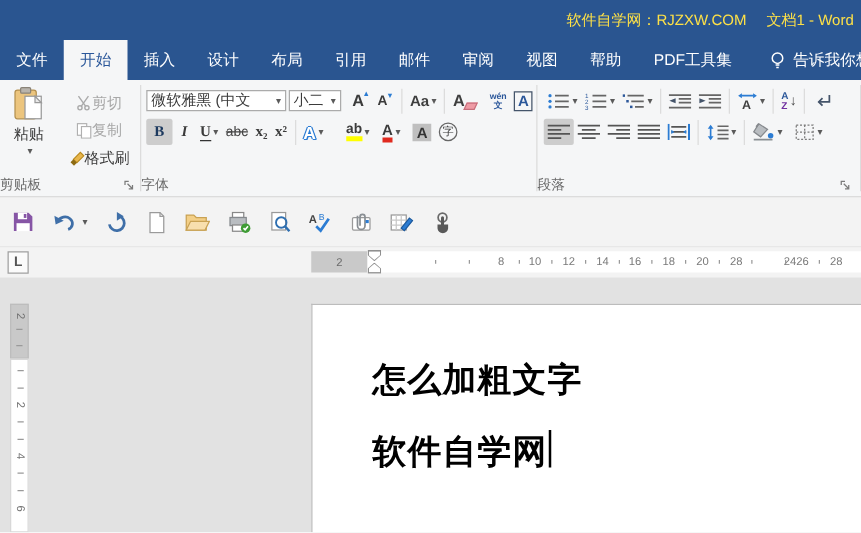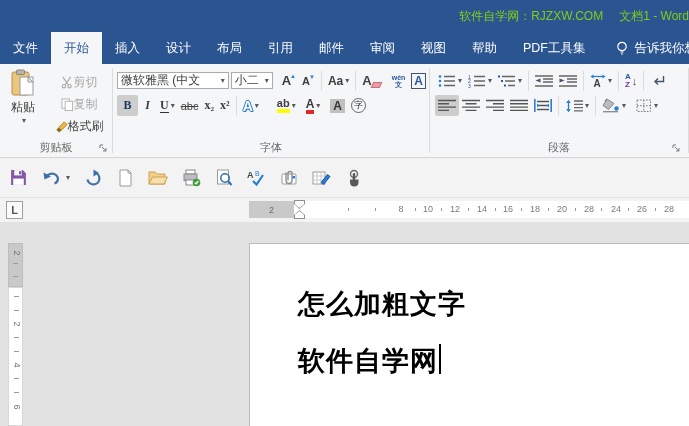--- a/index.html
+++ b/index.html
@@ -1,33 +1,33 @@
 <!DOCTYPE html>
 <html><head>
 <meta charset="utf-8">
 <style>
   *{margin:0;padding:0;box-sizing:border-box}
   html,body{width:689px;height:426px;overflow:hidden}
   body{font-family:"Liberation Sans","DejaVu Sans",sans-serif;font-size:12px;color:#3b3b3b}
   .app{width:689px;height:426px;display:flex;flex-direction:column;overflow:hidden;background:#f5f6f7}
 
   
-  .titlebar{height:32px;background:#2a5590;color:#84cc16;display:flex;align-items:center;justify-content:flex-end;flex:none}
+  .titlebar{height:32px;background:#2a5590;color:#fde047;display:flex;align-items:center;justify-content:flex-end;padding-right:6px;flex:none}
   .titlebar .t1{margin-right:16px}
   
   .tabrow{height:32px;background:#2a5590;display:flex;align-items:stretch;flex:none;overflow:hidden;white-space:nowrap}
   .tab{color:#fff;display:flex;align-items:center;padding:0 13px;font-size:12.5px;cursor:default}
   .tab.active{background:#f5f6f7;color:#2b579a}
   .tellme{margin-left:auto;margin-right:-8px;color:#fff;display:flex;align-items:center;gap:5px;padding-left:10px;font-size:12.5px}
 
   
   .ribbon{height:94px;border-bottom:1px solid #d4d4d4;background:#f5f6f7;display:flex;flex:none}
   .vsep{width:1px;background:#dcdcdc;margin:4px 0;flex:none}
   .group{position:relative;padding-bottom:18px}
-  .glabel{position:absolute;bottom:2px;left:0;right:0;text-align:center;font-size:11px;color:#686868}
+  .glabel{position:absolute;bottom:2px;left:0;right:0;text-align:left;font-size:11px;color:#686868}
   .launcher{position:absolute;right:3px;bottom:3px;width:11px;height:11px;display:flex;align-items:center;justify-content:center}
   .row{display:flex;align-items:center}
   .sbtn{display:flex;align-items:center;justify-content:center;border-radius:2px;padding:1px 3px;min-height:21px}
   .active-btn{background:#cdcdcd}
   .dd{font-size:8px;color:#5a5a5a;margin-left:2px}
   .rsep{width:1px;height:20px;background:#dcdcdc;margin:0 3px;flex:none}
   .dis{color:#a8a8a8}
 
   
   .g-clip{width:112px;flex:none}
@@ -489,21 +489,21 @@
         </div>
       </div>
     <span class="hnum" style="left:401px">8</span>
     <span class="hnum" style="left:428px">10</span>
     <span class="hnum" style="left:455px">12</span>
     <span class="hnum" style="left:482px">14</span>
     <span class="hnum" style="left:508px">16</span>
     <span class="hnum" style="left:535px">18</span>
     <span class="hnum" style="left:562px">20</span>
     <span class="hnum" style="left:589px">28</span>
-    <span class="hnum" style="left:616px">24</span>
+    <span class="hnum" style="left:632px">24</span>
     <span class="hnum" style="left:642px">26</span>
     <span class="hnum" style="left:669px">28</span>
     <div class="htick" style="left:415px"></div>
       <div class="htick" style="left:441px"></div>
     <div class="htick" style="left:468px"></div>
       <div class="htick" style="left:495px"></div>
     <div class="htick" style="left:521px"></div>
       <div class="htick" style="left:548px"></div>
     <div class="htick" style="left:575px"></div>
       <div class="htick" style="left:601px"></div>

